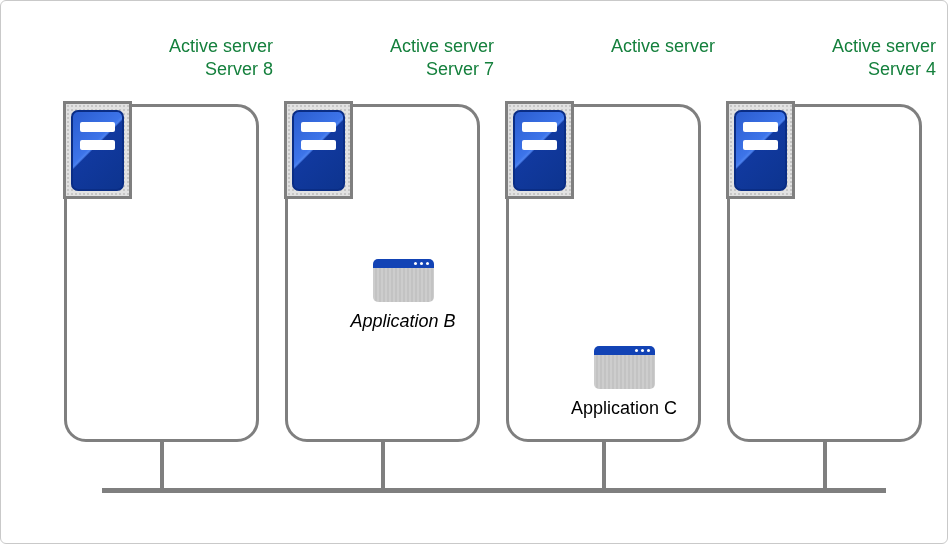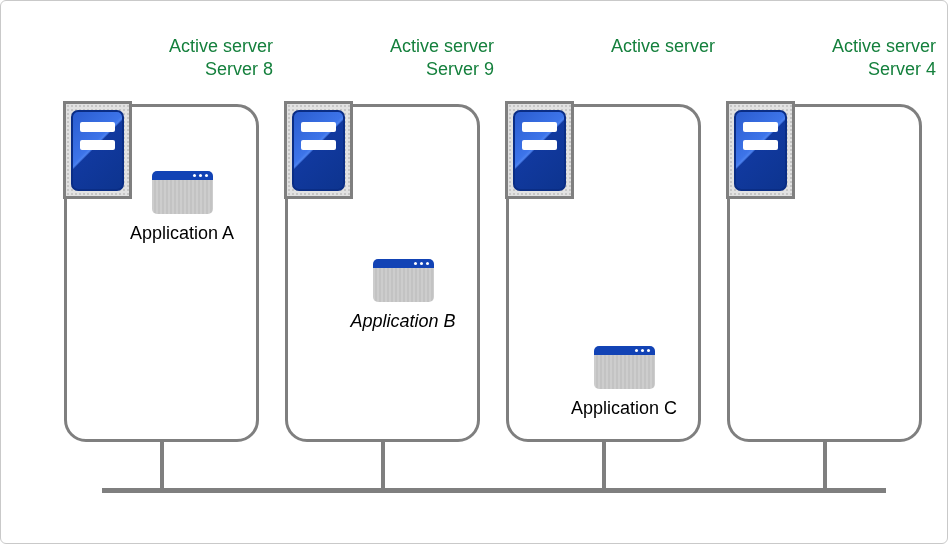--- a/index.html
+++ b/index.html
@@ -121,38 +121,27 @@
       <div>Active server</div>
       <div>Server 8</div>
     </div>
     <div class="server-box"></div>
     <div class="server-icon">
       <div class="tower">
         <div class="slot slot-1"></div>
         <div class="slot slot-2"></div>
       </div>
     </div>
-    <div class="app app-pos-0">
-      <div class="app-icon">
-        <div class="app-titlebar">
-          <span class="win-dot"></span>
-          <span class="win-dot"></span>
-          <span class="win-dot"></span>
-        </div>
-        <div class="app-body"></div>
-      </div>
-      <div class="app-label">Application A</div>
-    </div>
     <div class="connector"></div>
   </div>
 
   <div class="server-group g1">
     <div class="server-header">
       <div>Active server</div>
-      <div>Server 9</div>
+      <div>Server 7</div>
     </div>
     <div class="server-box"></div>
     <div class="server-icon">
       <div class="tower">
         <div class="slot slot-1"></div>
         <div class="slot slot-2"></div>
       </div>
     </div>
     <div class="app app-pos-1">
       <div class="app-icon">

